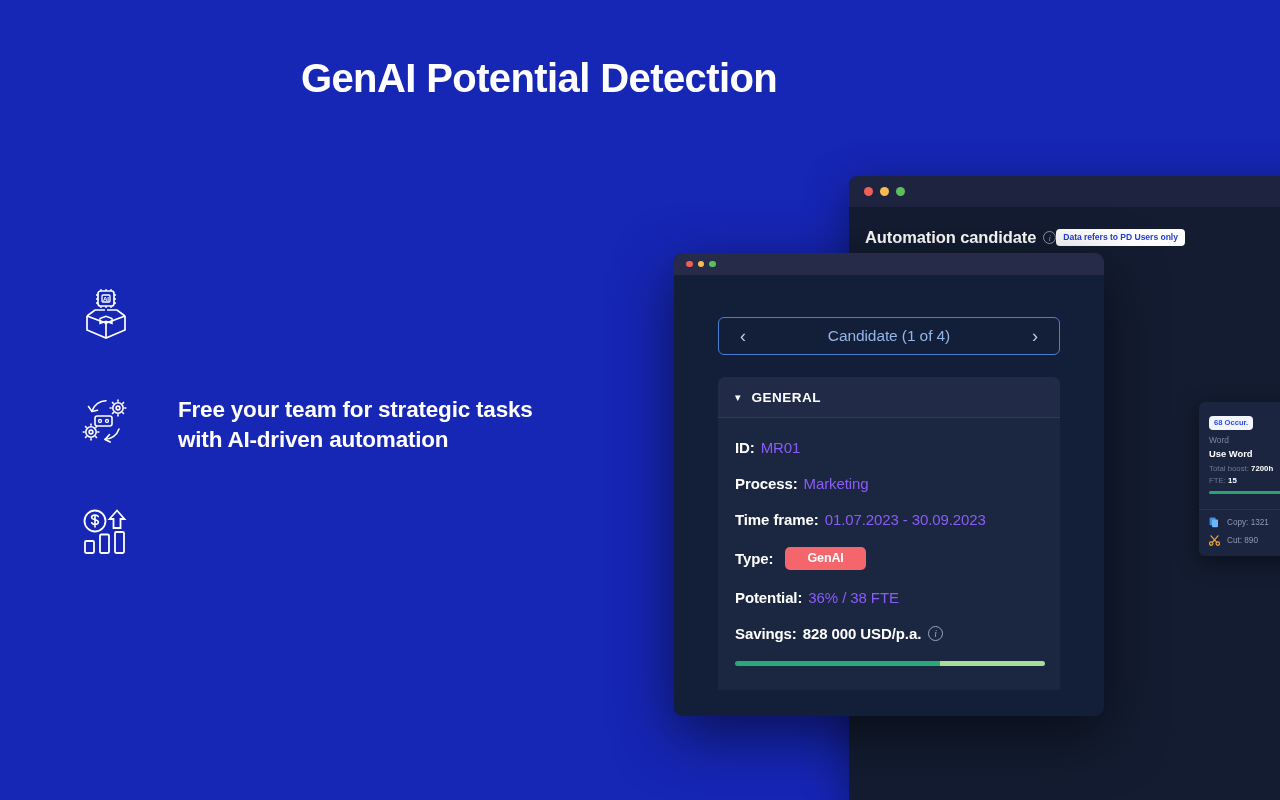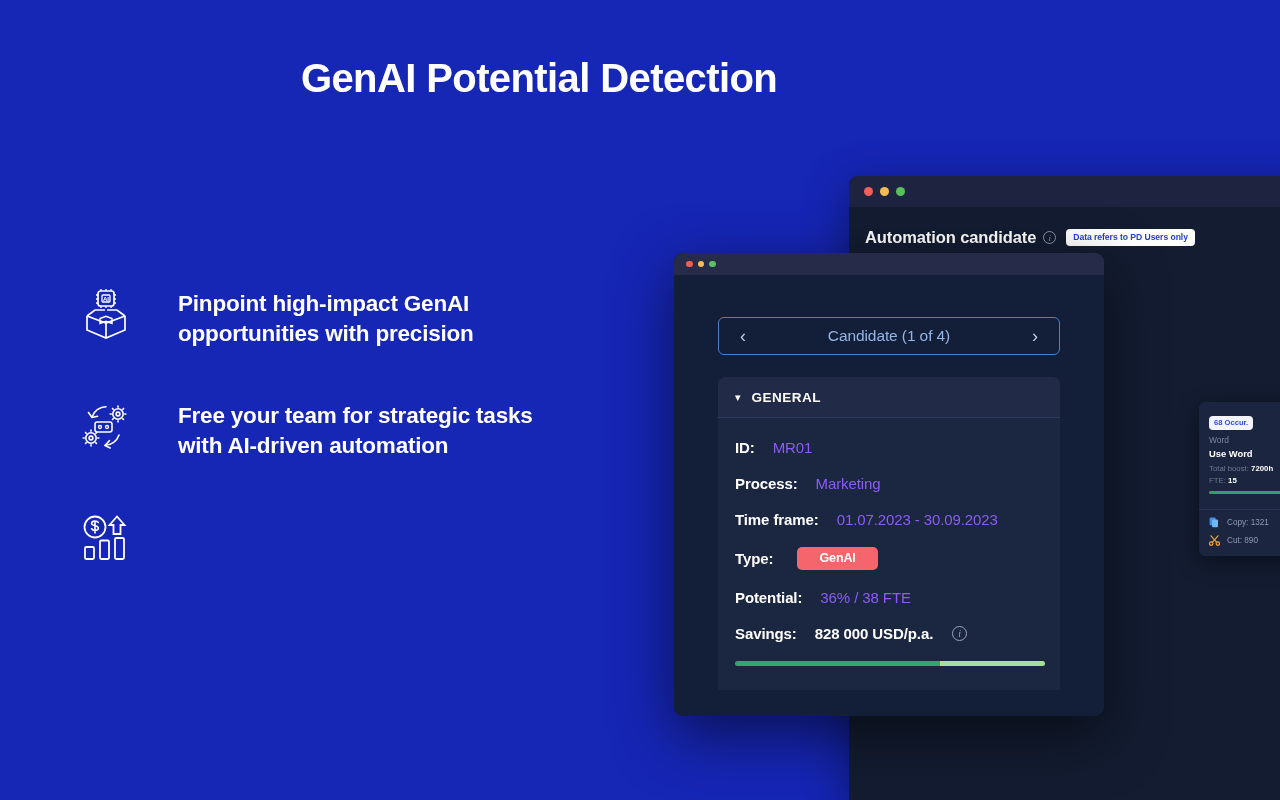--- a/index.html
+++ b/index.html
@@ -100,21 +100,21 @@
     border: 1.2px solid #8d97ad;
     border-radius: 50%;
     color: #8d97ad;
     font-size: 9px;
     font-family: "Liberation Serif", serif;
     font-style: italic;
     margin-left: 7px;
     flex: 0 0 auto;
   }
   .pd-badge {
-    margin-left: 10px;
+    margin-left: 0;
     background: #ffffff;
     color: #2240d8;
     font-size: 8.6px;
     font-weight: bold;
     padding: 3px 7px 3.5px;
     border-radius: 4px;
     white-space: nowrap;
     letter-spacing: -0.05px;
   }
 
@@ -260,21 +260,20 @@
     padding: 21px 17px 0;
     height: 272px;
   }
   .detail-row {
     font-size: 15px;
     margin-bottom: 19px;
     color: #aeb8cd;
     display: flex;
     align-items: center;
     letter-spacing: -0.1px;
-    gap: 12px;
   }
   .detail-row .k { color: #ffffff; font-weight: bold; margin-right: 6px; }
   .detail-row .v { color: #8b5cf6; }
   .genai-badge {
     background: #f4666b;
     color: #ffffff;
     font-size: 12.5px;
     font-weight: bold;
     padding: 4px 22px 5px;
     border-radius: 5px;
@@ -312,24 +311,20 @@
         <svg width="50" height="52" viewBox="0 0 50 52" fill="none" stroke="#ffffff" stroke-width="1.7">
           <rect x="17" y="3" width="16" height="15" rx="2.5"></rect>
           <rect x="21" y="7" width="8" height="7" rx="1" stroke-width="1.3"></rect>
           <text x="25" y="13.2" font-size="6.2" fill="#ffffff" stroke="none" text-anchor="middle" font-family="Liberation Sans, sans-serif" font-weight="bold">AI</text>
           <path d="M20 3v-2M25 3v-2M30 3v-2M20 18v2M25 18v2M30 18v2M17 7h-2M17 11h-2M17 15h-2M33 7h2M33 11h2M33 15h2" stroke-width="1.3"></path>
           <path d="M6 28l8-6h10M44 28l-8-6H26"></path>
           <path d="M6 28v14l19 8 19-8V28"></path>
           <path d="M6 28l19 7 19-7M25 35v15"></path>
           <path d="M19 30.5l6-2.2 6 2.2v5l-6-2.2-6 2.2z" stroke-width="1.4"></path>
         </svg>
-      </div>
-      <div class="feature-text">
-        <span>Pinpoint high-impact GenAI</span><br>
-        <span>opportunities with precision</span>
       </div>
     </div>
 
     <div class="feature feature-2">
       <div class="feature-icon">
         <svg width="52" height="50" viewBox="0 0 52 50" fill="none" stroke="#ffffff" stroke-width="1.7">
           <g stroke-width="1.6">
             <circle cx="38" cy="13" r="5.2"></circle>
             <circle cx="38" cy="13" r="1.9"></circle>
             <path d="M38 4.6v2.2M38 19.2v2.2M29.6 13h2.2M44.2 13h2.2M32.1 7.1l1.6 1.6M42.3 17.3l1.6 1.6M44 7.1l-1.6 1.6M33.7 17.3l-1.6 1.6"></path>

